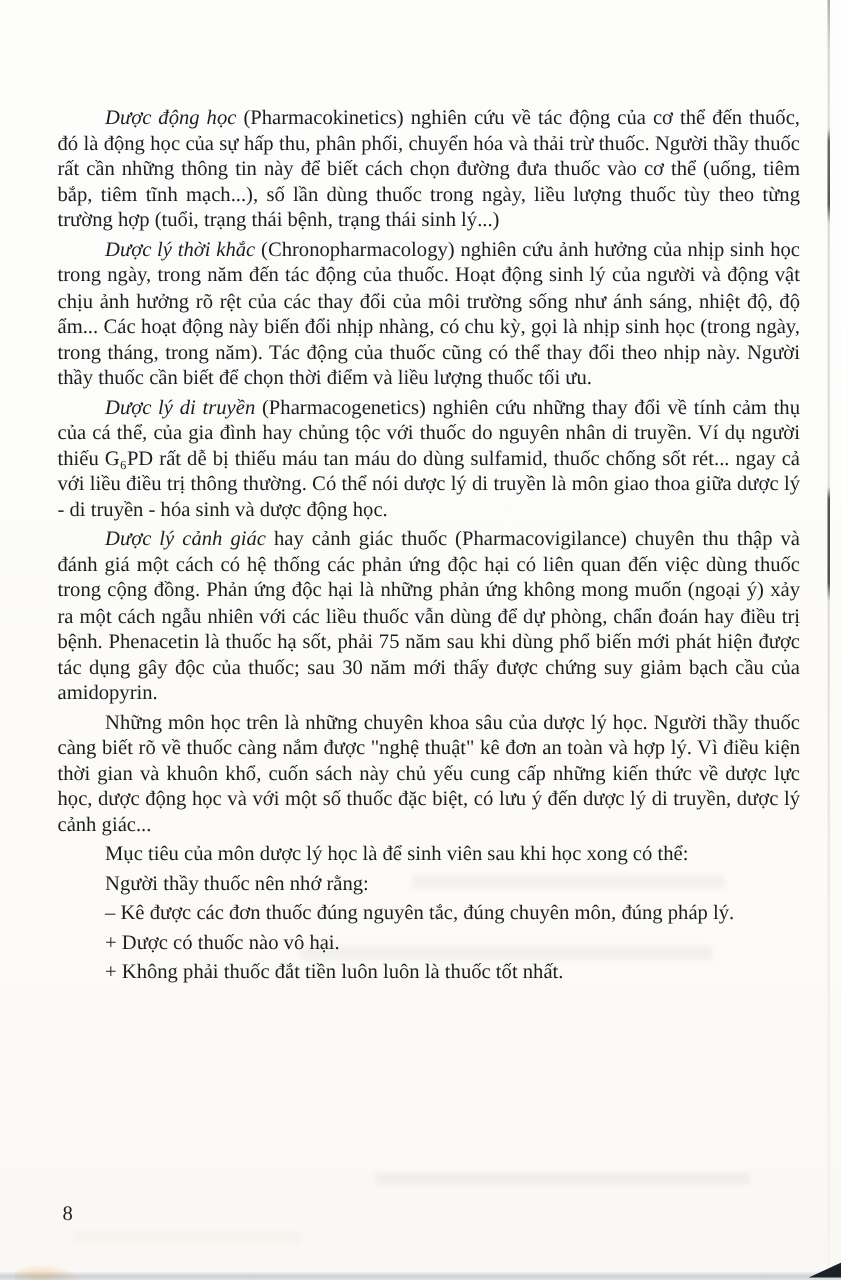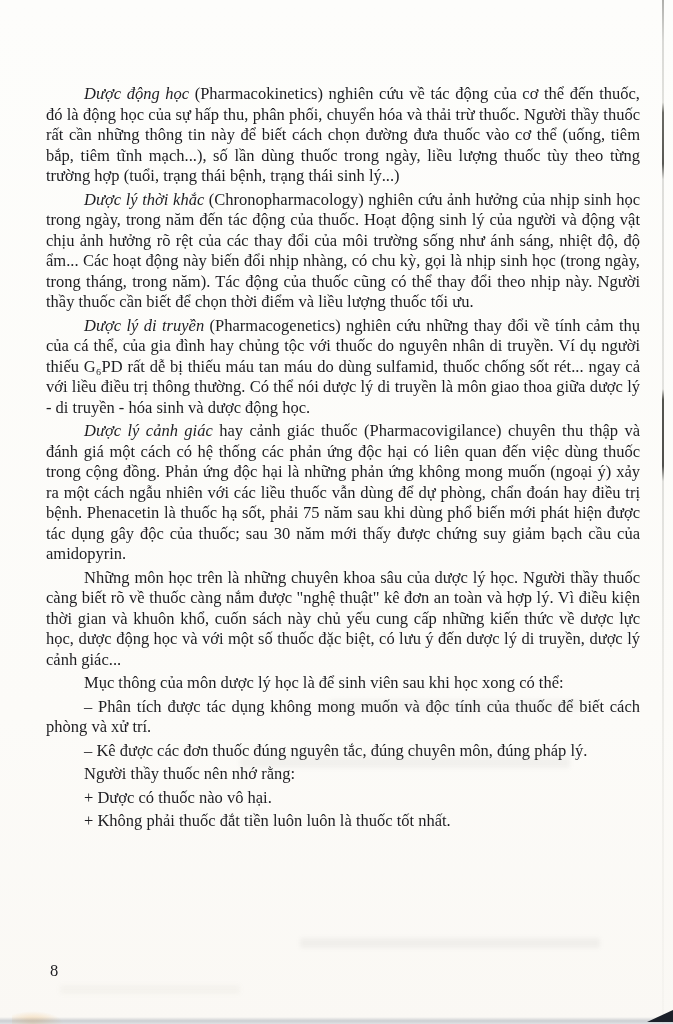--- a/index.html
+++ b/index.html
@@ -76,28 +76,27 @@
     <p><i class="lead">Dược động học</i><span> (Pharmacokinetics) nghiên cứu về tác động của cơ thể đến thuốc, đó là động học của sự hấp thu, phân phối, chuyển hóa và thải trừ thuốc. Người thầy thuốc rất cần những thông tin này để biết cách chọn đường đưa thuốc vào cơ thể (uống, tiêm bắp, tiêm tĩnh mạch...), số lần dùng thuốc trong ngày, liều lượng thuốc tùy theo từng trường hợp (tuổi, trạng thái bệnh, trạng thái sinh lý...)</span></p>
 
     <p><i class="lead">Dược lý thời khắc</i><span> (Chronopharmacology) nghiên cứu ảnh hưởng của nhịp sinh học trong ngày, trong năm đến tác động của thuốc. Hoạt động sinh lý của người và động vật chịu ảnh hưởng rõ rệt của các thay đổi của môi trường sống như ánh sáng, nhiệt độ, độ ẩm... Các hoạt động này biến đổi nhịp nhàng, có chu kỳ, gọi là nhịp sinh học (trong ngày, trong tháng, trong năm). Tác động của thuốc cũng có thể thay đổi theo nhịp này. Người thầy thuốc cần biết để chọn thời điểm và liều lượng thuốc tối ưu.</span></p>
 
     <p><i class="lead">Dược lý di truyền</i><span> (Pharmacogenetics) nghiên cứu những thay đổi về tính cảm thụ của cá thể, của gia đình hay chủng tộc với thuốc do nguyên nhân di truyền. Ví dụ người thiếu G₆PD rất dễ bị thiếu máu tan máu do dùng sulfamid, thuốc chống sốt rét... ngay cả với liều điều trị thông thường. Có thể nói dược lý di truyền là môn giao thoa giữa dược lý - di truyền - hóa sinh và dược động học.</span></p>
 
     <p><i class="lead">Dược lý cảnh giác</i><span> hay cảnh giác thuốc (Pharmacovigilance) chuyên thu thập và đánh giá một cách có hệ thống các phản ứng độc hại có liên quan đến việc dùng thuốc trong cộng đồng. Phản ứng độc hại là những phản ứng không mong muốn (ngoại ý) xảy ra một cách ngẫu nhiên với các liều thuốc vẫn dùng để dự phòng, chẩn đoán hay điều trị bệnh. Phenacetin là thuốc hạ sốt, phải 75 năm sau khi dùng phổ biến mới phát hiện được tác dụng gây độc của thuốc; sau 30 năm mới thấy được chứng suy giảm bạch cầu của amidopyrin.</span></p>
 
     <p><span>Những môn học trên là những chuyên khoa sâu của dược lý học. Người thầy thuốc càng biết rõ về thuốc càng nắm được "nghệ thuật" kê đơn an toàn và hợp lý. Vì điều kiện thời gian và khuôn khổ, cuốn sách này chủ yếu cung cấp những kiến thức về dược lực học, dược động học và với một số thuốc đặc biệt, có lưu ý đến dược lý di truyền, dược lý cảnh giác...</span></p>
 
-    <p><span>Mục thông của môn dược lý học là để sinh viên sau khi học xong có thể:</span></p>
+    <p><span>Mục tiêu của môn dược lý học là để sinh viên sau khi học xong có thể:</span></p>
 
 
-    <p><span>– Phân tích được tác dụng không mong muốn và độc tính của thuốc để biết cách phòng và xử trí.</span></p>
+
+    <p><span>Người thầy thuốc nên nhớ rằng:</span></p>
 
     <p><span>– Kê được các đơn thuốc đúng nguyên tắc, đúng chuyên môn, đúng pháp lý.</span></p>
-
-    <p><span>Người thầy thuốc nên nhớ rằng:</span></p>
 
     <p><span>+ Dược có thuốc nào vô hại.</span></p>
 
 
     <p><span>+ Không phải thuốc đắt tiền luôn luôn là thuốc tốt nhất.</span></p>
 
 
   </div>
 
   <div class="pagenum">8</div>

